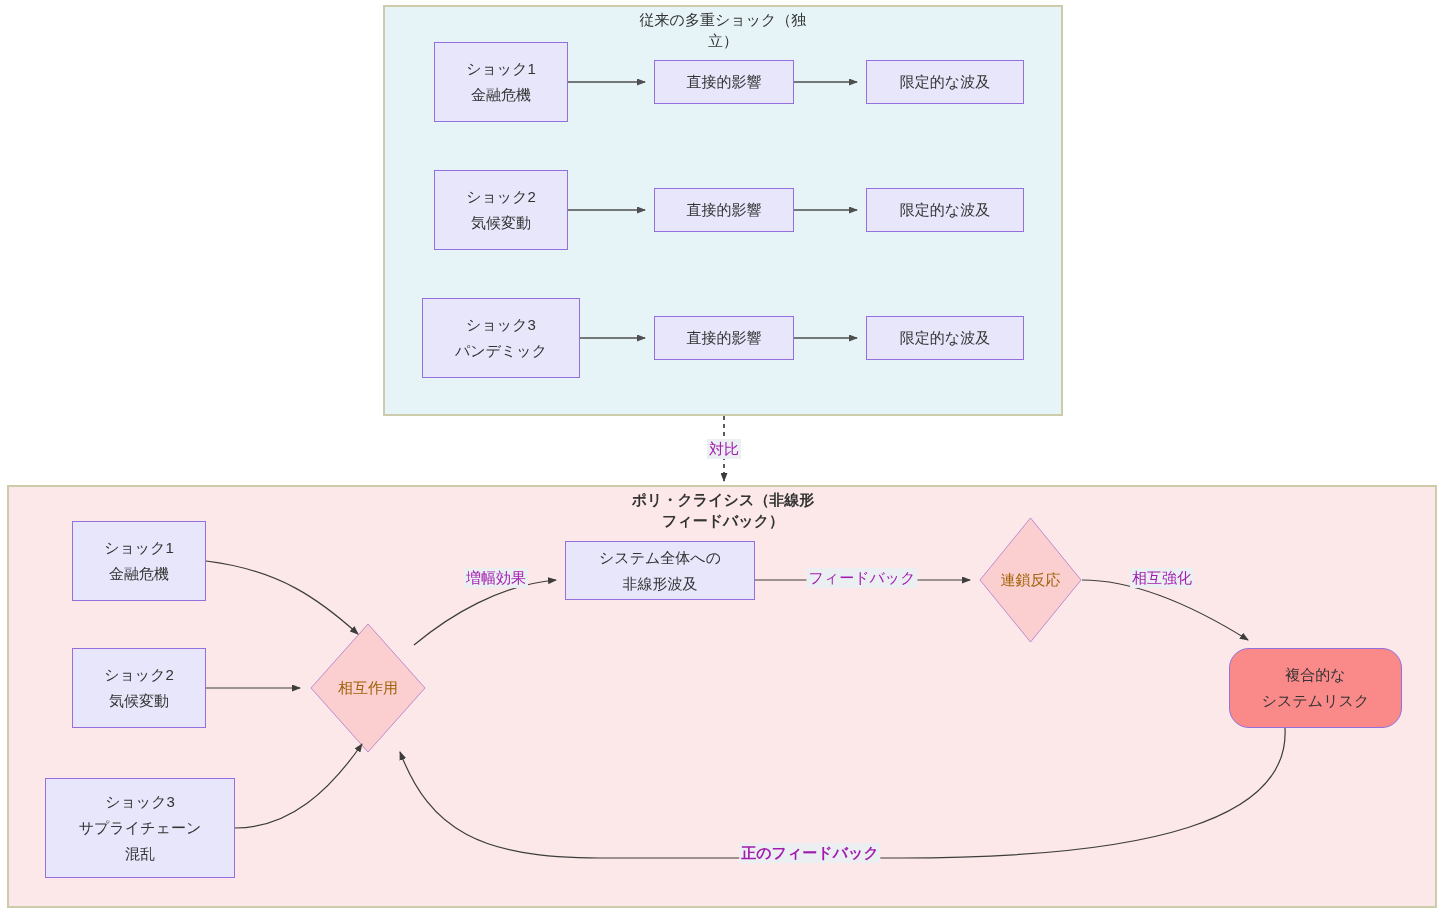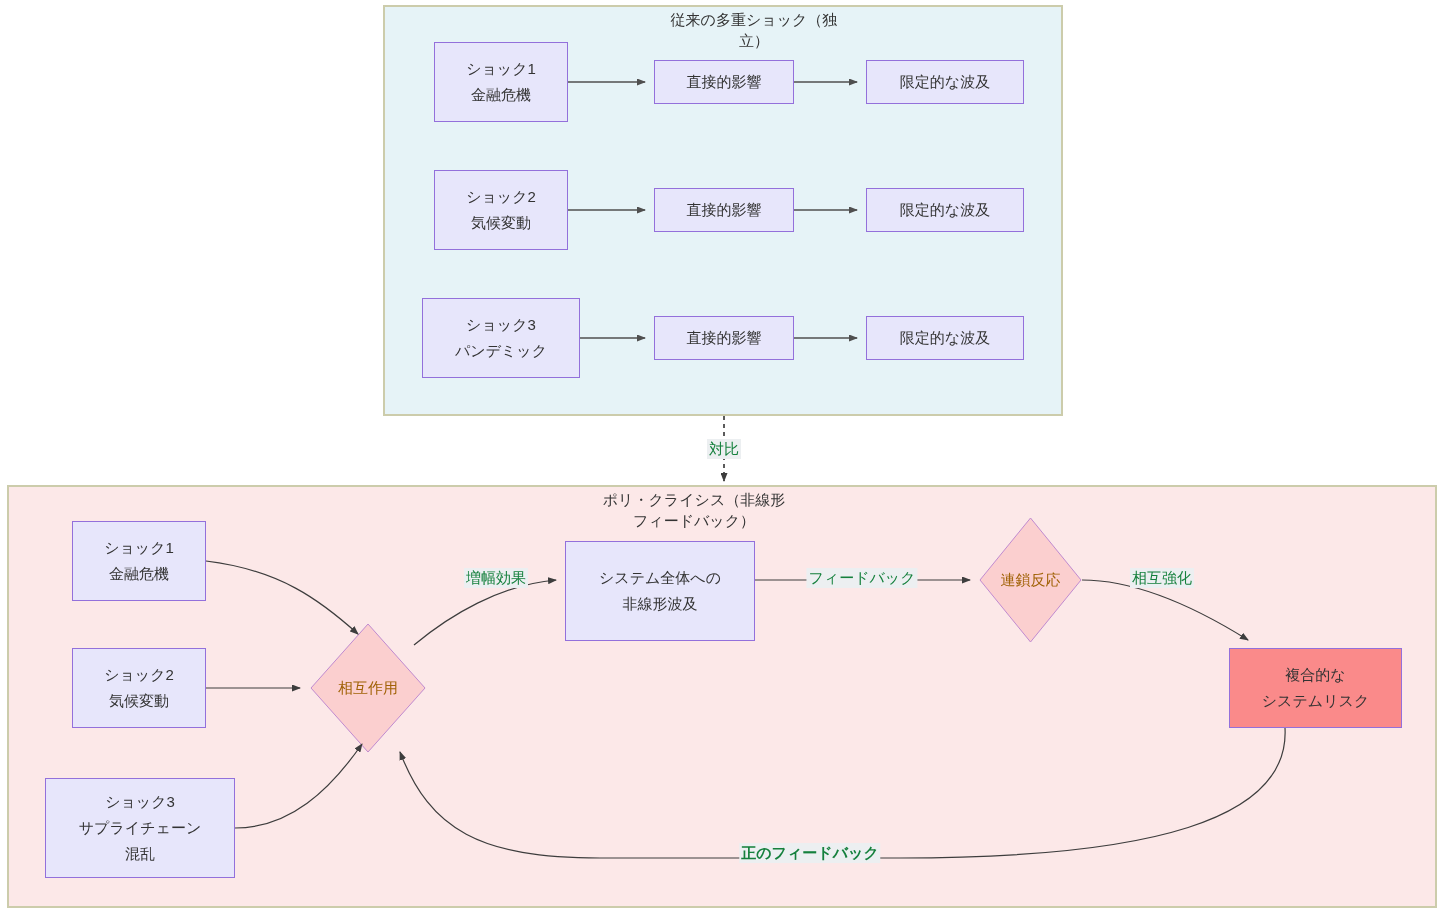--- a/index.html
+++ b/index.html
@@ -77,70 +77,70 @@
     display: flex;
     align-items: center;
     justify-content: center;
     font-size: 15px;
     color: #a16207;
     text-align: center;
   }
   .edge-label {
     position: absolute;
     font-size: 15px;
-    color: #15803d;
+    color: #a21caf;
     background: #eceff1;
     padding: 1px 2px;
     white-space: nowrap;
     transform: translate(-50%, -50%);
     line-height: 18px;
   }
 </style>
 </head>
 <body>
 
 <div id="canvas">
 
   <div class="panel" style="left:383px; top:5px; width:680px; height:411px; background:#e6f3f7;"></div>
 
-  <div class="panel-title" style="left:614px; top:9px; width:280px;">従来の多重ショック（独
+  <div class="panel-title" style="left:583px; top:9px; width:280px;">従来の多重ショック（独
 立）</div>
 
   <div class="node node-rect" style="left:434px; top:42px; width:134px; height:80px;">ショック1
 金融危機</div>
   <div class="node node-rect" style="left:654px; top:60px; width:140px; height:44px;">直接的影響</div>
   <div class="node node-rect" style="left:866px; top:60px; width:158px; height:44px;">限定的な波及</div>
 
   <div class="node node-rect" style="left:434px; top:170px; width:134px; height:80px;">ショック2
 気候変動</div>
   <div class="node node-rect" style="left:654px; top:188px; width:140px; height:44px;">直接的影響</div>
   <div class="node node-rect" style="left:866px; top:188px; width:158px; height:44px;">限定的な波及</div>
 
   <div class="node node-rect" style="left:422px; top:298px; width:158px; height:80px;">ショック3
 パンデミック</div>
   <div class="node node-rect" style="left:654px; top:316px; width:140px; height:44px;">直接的影響</div>
   <div class="node node-rect" style="left:866px; top:316px; width:158px; height:44px;">限定的な波及</div>
 
   <div class="panel" style="left:7px; top:485px; width:1430px; height:423px; background:#fce8e8;"></div>
 
-  <div class="panel-title" style="left:554px; top:489px; width:280px;">ポリ・クライシス（非線形
+  <div class="panel-title" style="left:583px; top:489px; width:280px;font-weight:bold;">ポリ・クライシス（非線形
 フィードバック）</div>
 
   <div class="node node-rect" style="left:72px; top:521px; width:134px; height:80px;">ショック1
 金融危機</div>
   <div class="node node-rect" style="left:72px; top:648px; width:134px; height:80px;">ショック2
 気候変動</div>
   <div class="node node-rect" style="left:45px; top:778px; width:190px; height:100px;">ショック3
 サプライチェーン
 混乱</div>
 
-  <div class="node node-rect" style="left:565px; top:541px; width:190px; height:100px;">システム全体への
+  <div class="node node-rect" style="left:565px; top:541px; width:190px; height:59px;">システム全体への
 非線形波及</div>
 
-  <div class="node node-rect-danger" style="left:1229px; top:648px; width:173px; height:80px;">複合的な
+  <div class="node node-rect-danger" style="left:1229px; top:648px; width:173px; height:80px;border-radius:20px;">複合的な
 システムリスク</div>
 
   <div class="diamond-wrap" style="left:310px; top:623px; width:116px; height:130px;">
     <svg class="diamond-shape" viewBox="0 0 116 130" preserveAspectRatio="none">
       <polygon points="58,1 115,65 58,129 1,65" fill="#fbcfcf" stroke="#c08ad0" stroke-width="1"></polygon>
     </svg>
     <div class="diamond-label">相互作用</div>
   </div>
 
   <div class="diamond-wrap" style="left:979px; top:517px; width:103px; height:126px;">

